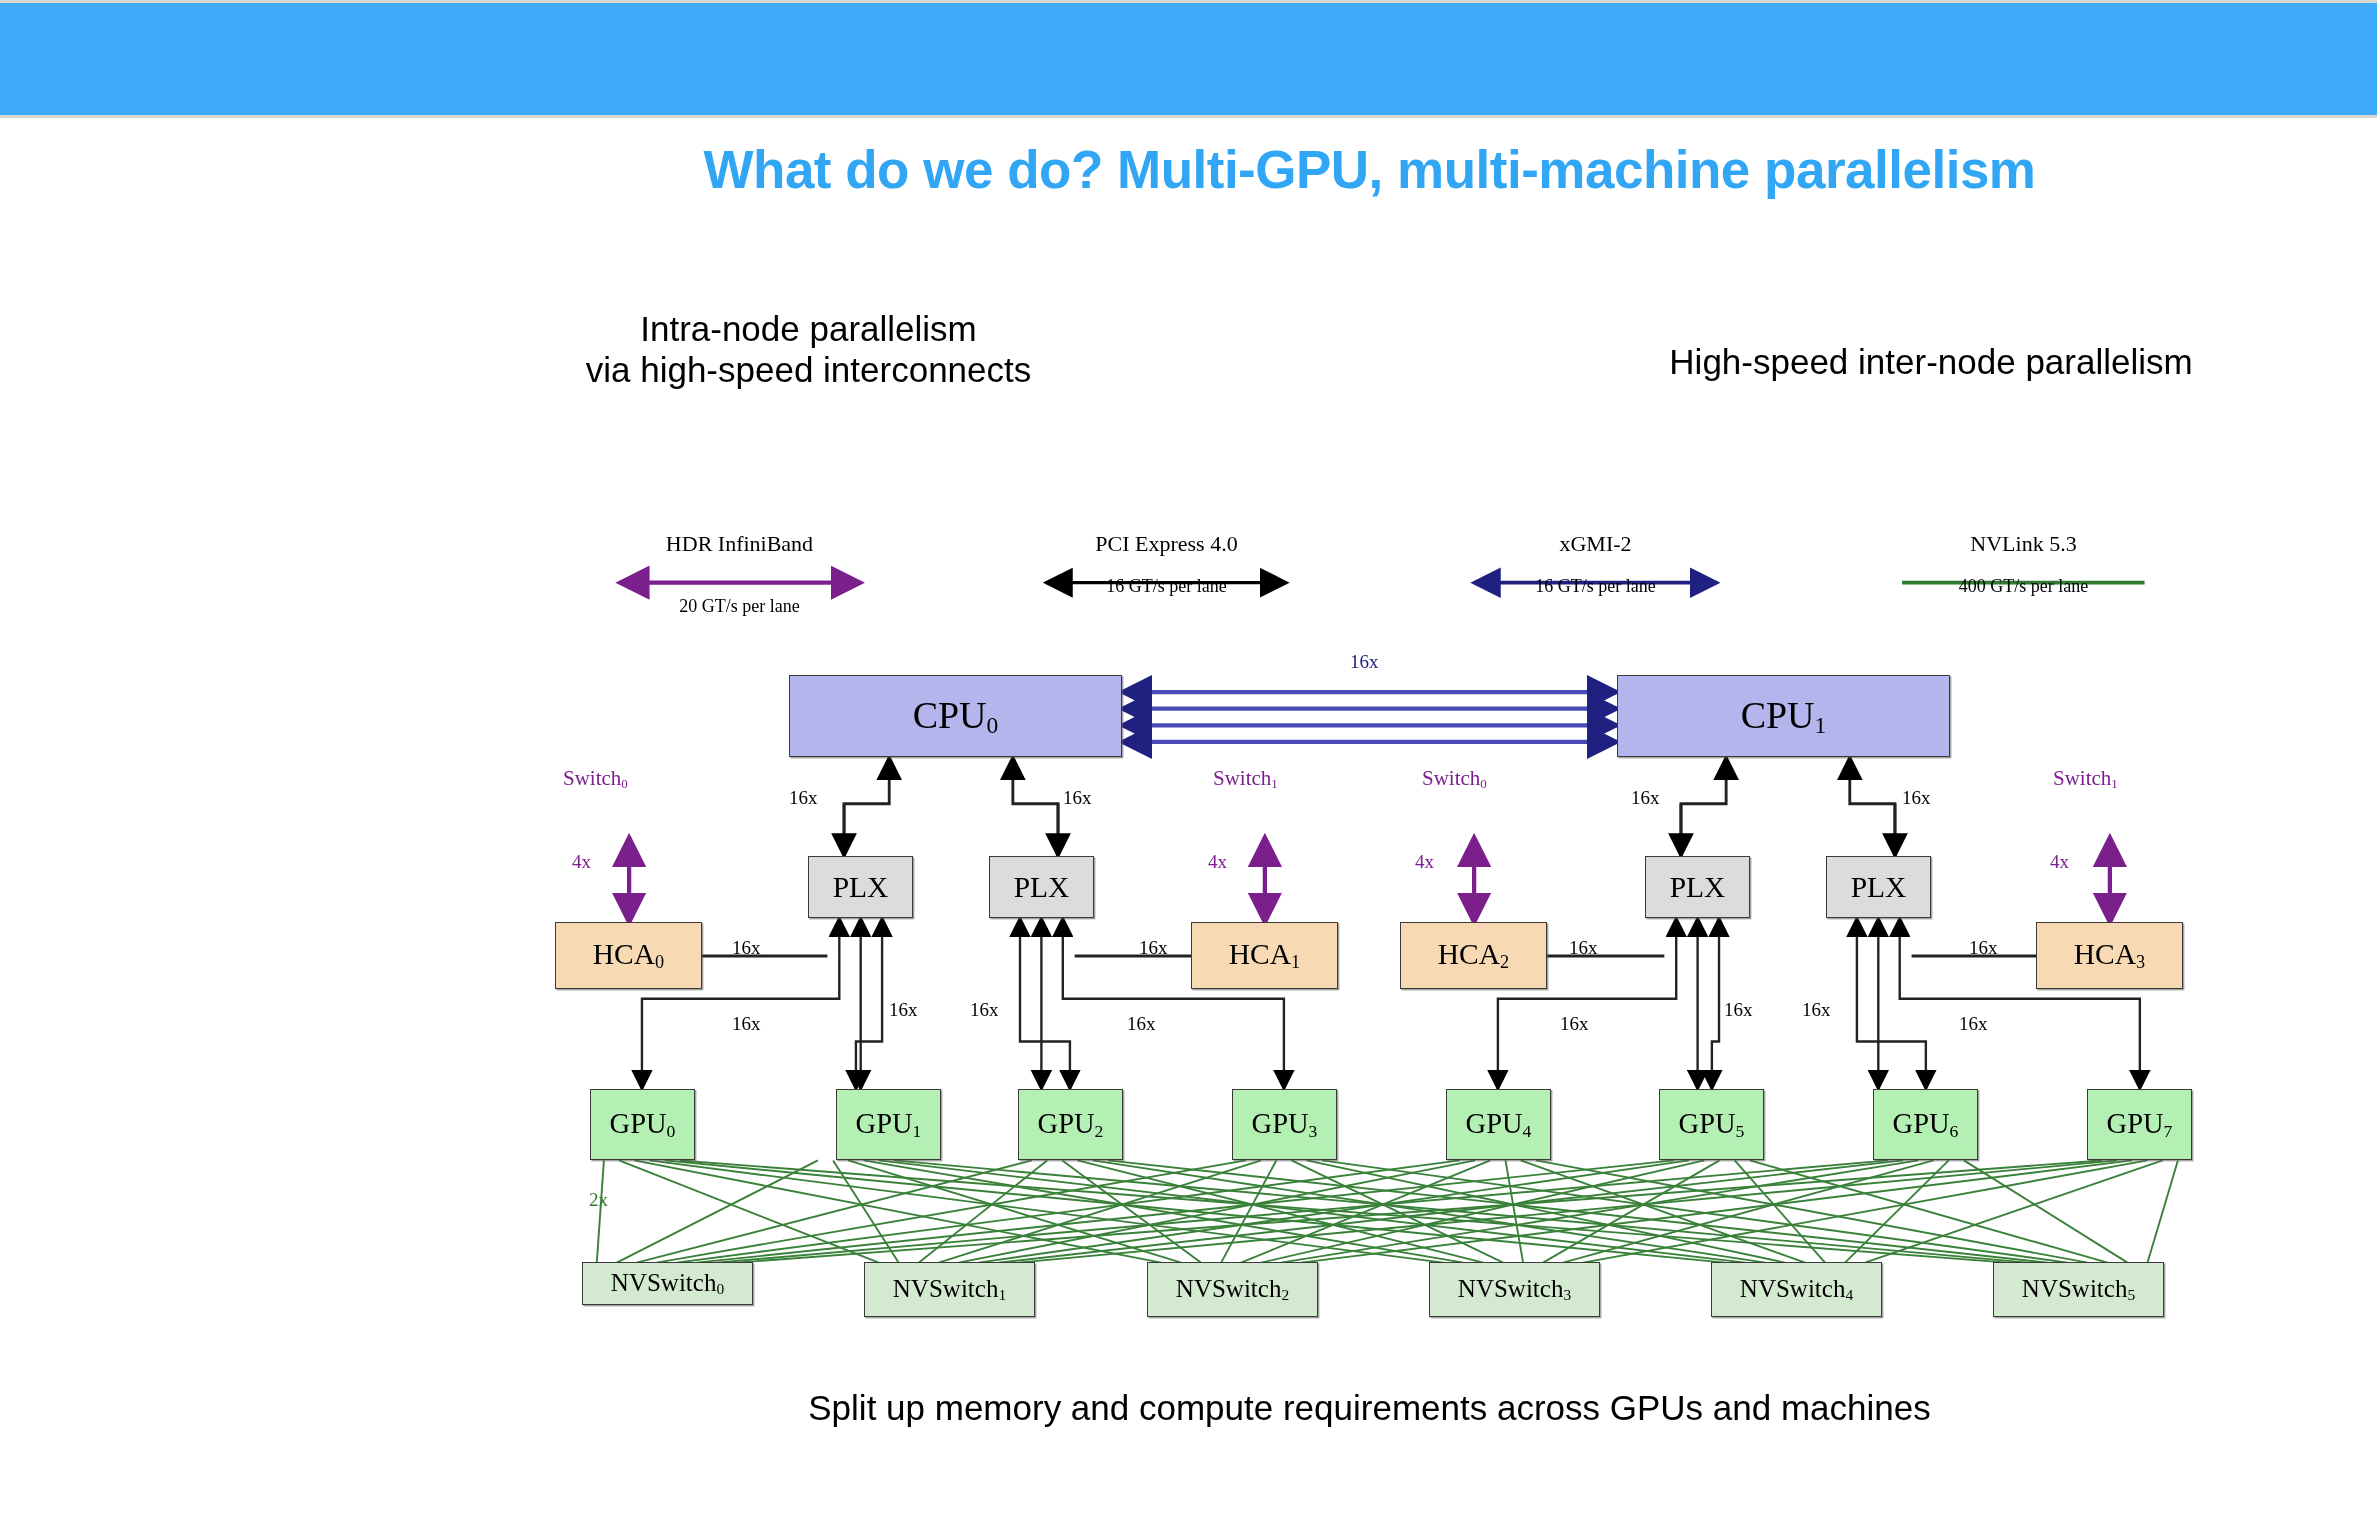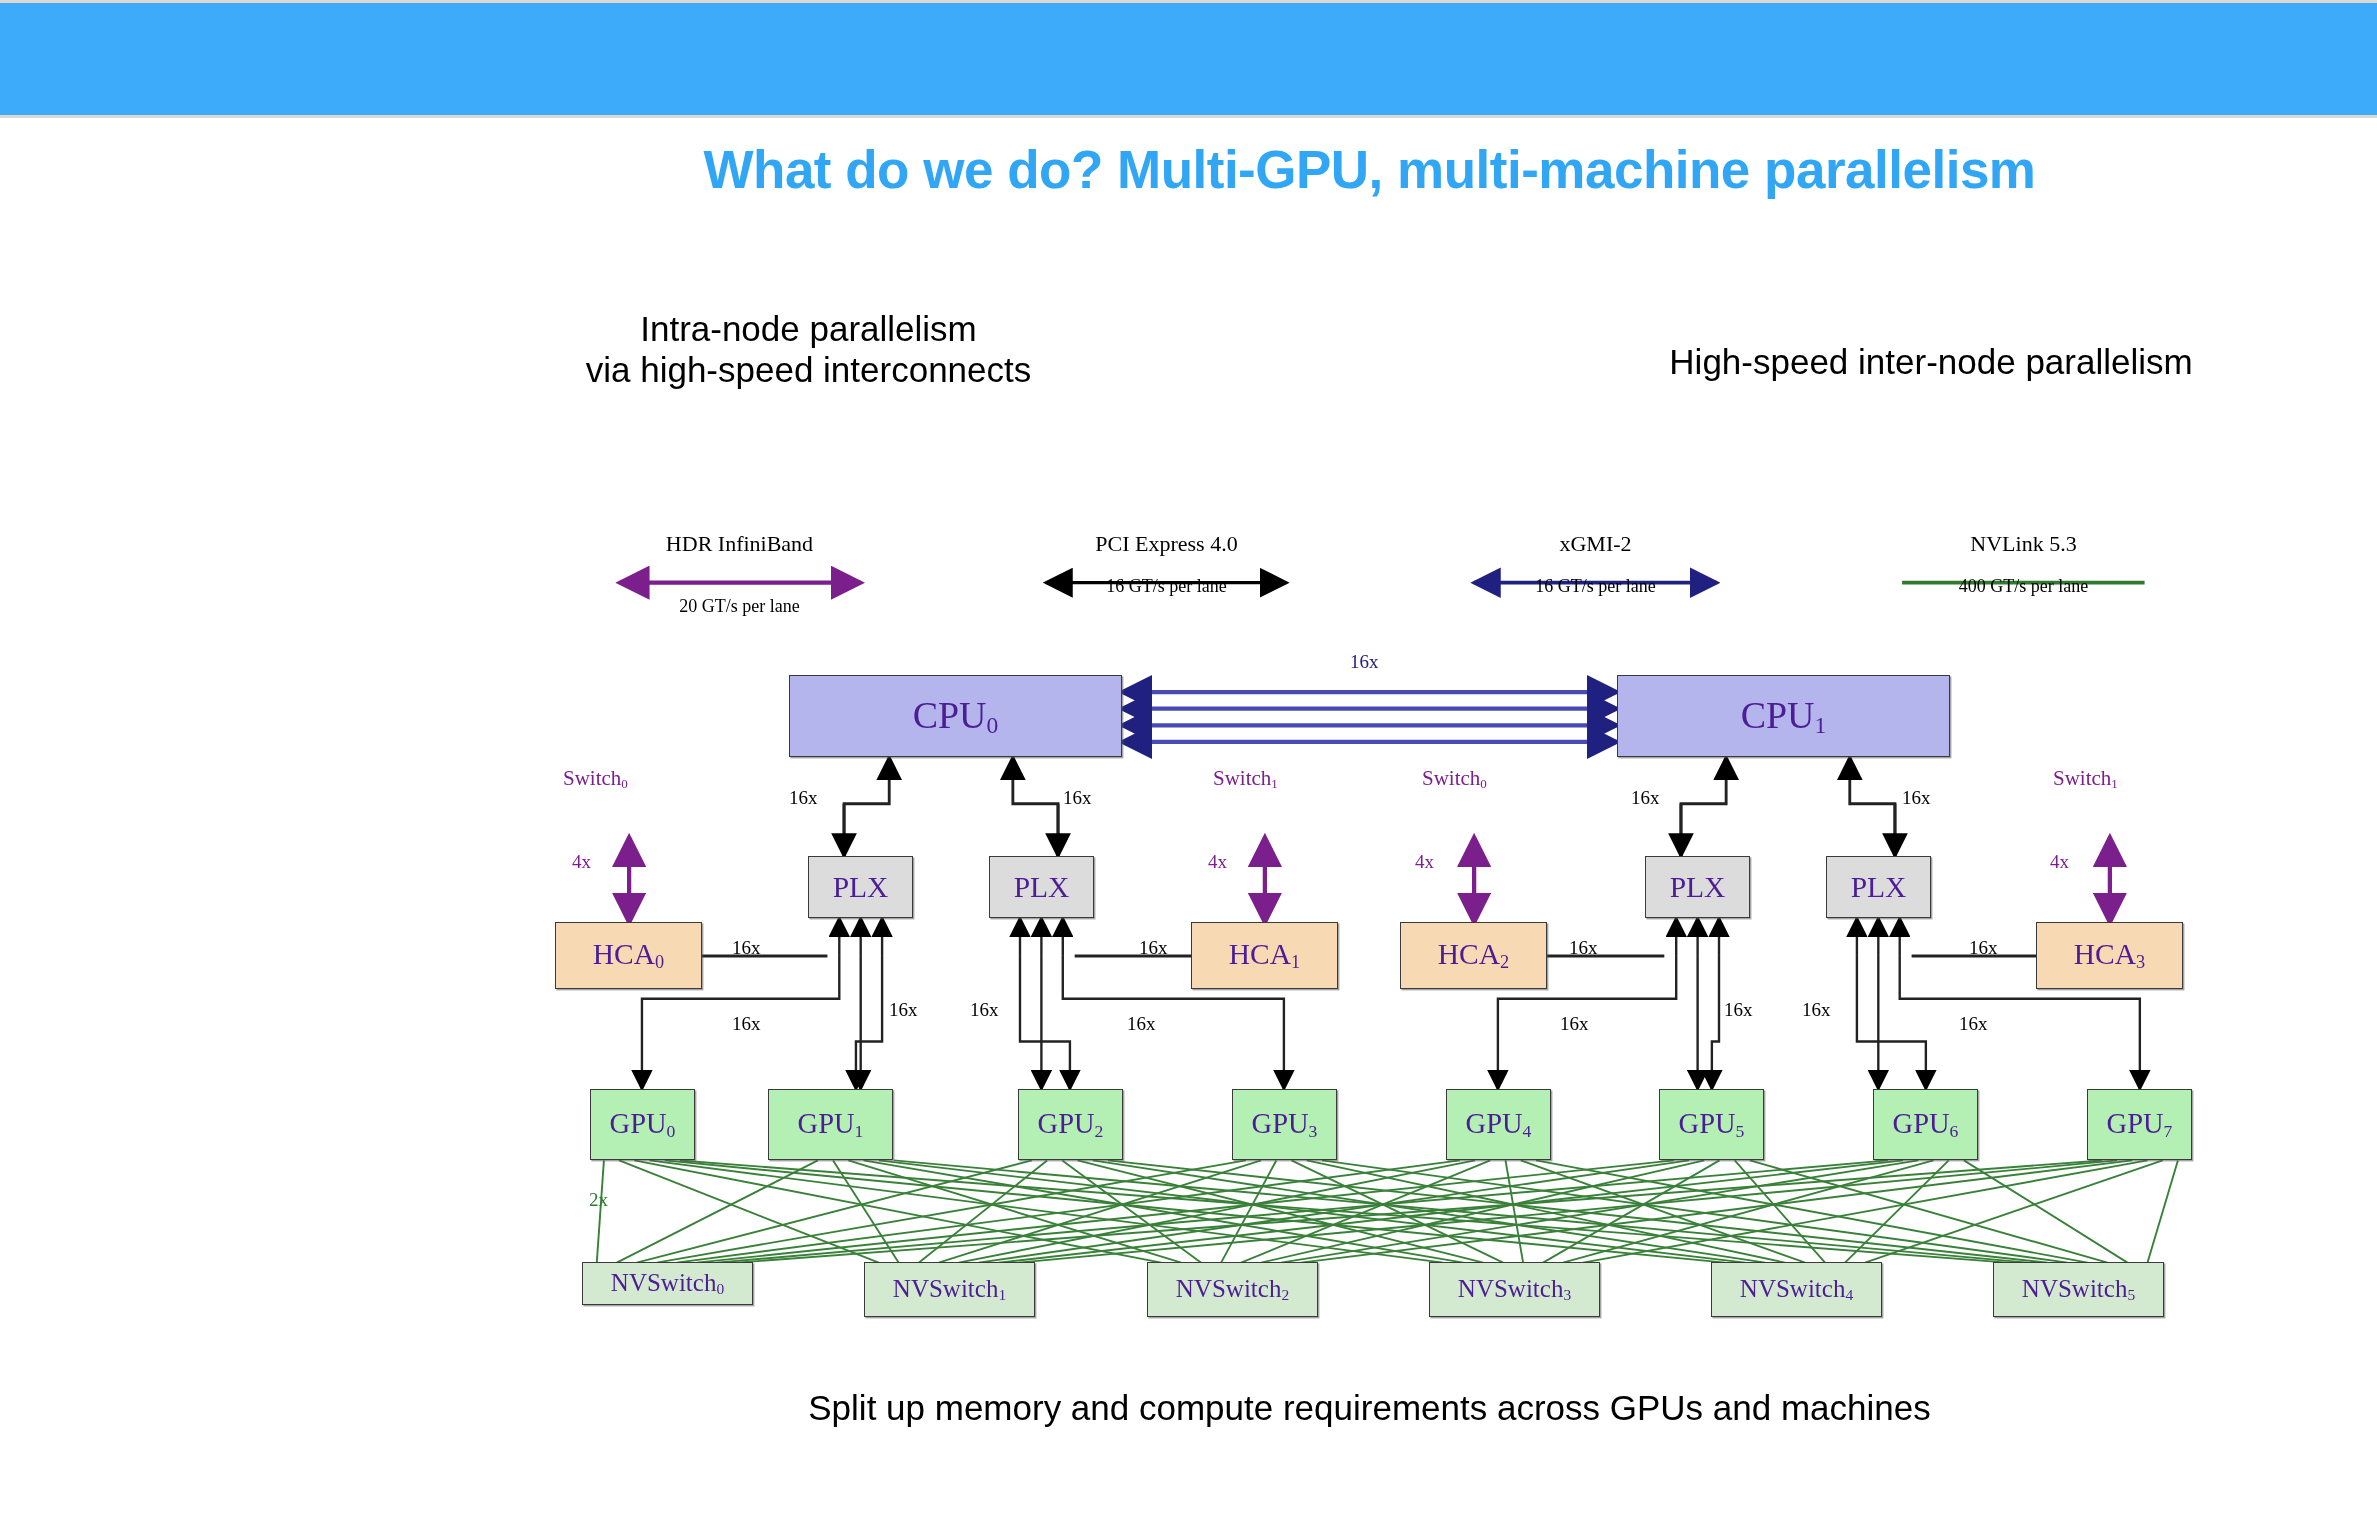--- a/index.html
+++ b/index.html
@@ -31,21 +31,21 @@
 
   
   .legend-item{position:absolute;text-align:center;font-family:"Liberation Serif",serif;}
   .legend-name{font-size:22px;line-height:1;white-space:nowrap;}
   .legend-rate{font-size:18px;line-height:1;white-space:nowrap;}
   .legend-gap{height:6.7px;}
 
   
   .node{position:absolute;box-sizing:border-box;border:1.4px solid #3a3a3a;
         display:flex;align-items:center;justify-content:center;
-        font-family:"Liberation Serif",serif;color:#4c1d95;
+        font-family:"Liberation Serif",serif;color:#000000;
         box-shadow:1.4px 1.4px 0 rgba(90,90,90,.55);white-space:nowrap;}
   .node .lbl{display:inline-block;}
   .node sub{font-size:.62em;vertical-align:-0.22em;}
 
   .n-cpu{background:#b5b5ee;font-size:38px;}
   .n-plx{background:#dcdcdc;font-size:29.5px;}
   .n-hca{background:#f7d9b3;font-size:29.5px;}
   .n-gpu{background:#b4f0b4;font-size:28.5px;}
   .n-nvs{background:#d4ead0;font-size:25px;}
 
@@ -270,21 +270,21 @@
         </div>
         <div class="node n-hca" style="left: 1400px; top: 922px; width: 147px; height: 67px;">
           <span class="lbl">HCA<sub>2</sub></span>
         </div>
         <div class="node n-hca" style="left: 2036px; top: 922px; width: 147px; height: 67px;">
           <span class="lbl">HCA<sub>3</sub></span>
         </div>
         <div class="node n-gpu" style="left: 590px; top: 1089px; width: 105px; height: 71px;">
           <span class="lbl">GPU<sub>0</sub></span>
         </div>
-        <div class="node n-gpu" style="left: 768px; top: 1089px; width: 125px; height: 71px;">
+        <div class="node n-gpu" style="left: 836px; top: 1089px; width: 105px; height: 71px;">
           <span class="lbl">GPU<sub>1</sub></span>
         </div>
         <div class="node n-gpu" style="left: 1018px; top: 1089px; width: 105px; height: 71px;">
           <span class="lbl">GPU<sub>2</sub></span>
         </div>
         <div class="node n-gpu" style="left: 1232px; top: 1089px; width: 105px; height: 71px;">
           <span class="lbl">GPU<sub>3</sub></span>
         </div>
         <div class="node n-gpu" style="left: 1446px; top: 1089px; width: 105px; height: 71px;">
           <span class="lbl">GPU<sub>4</sub></span>

